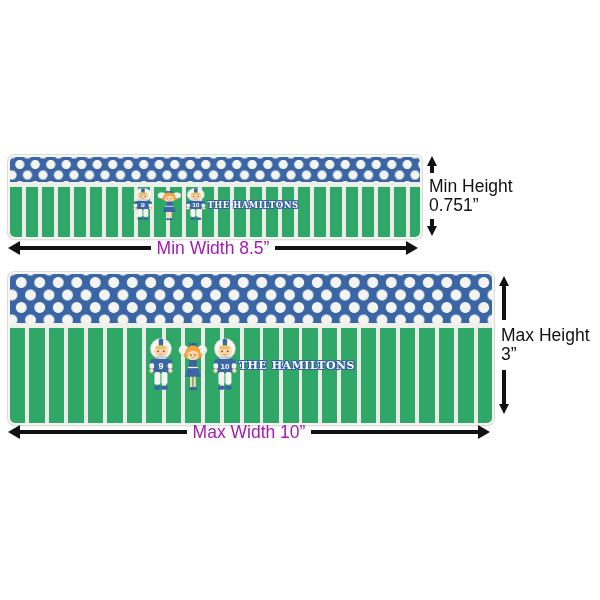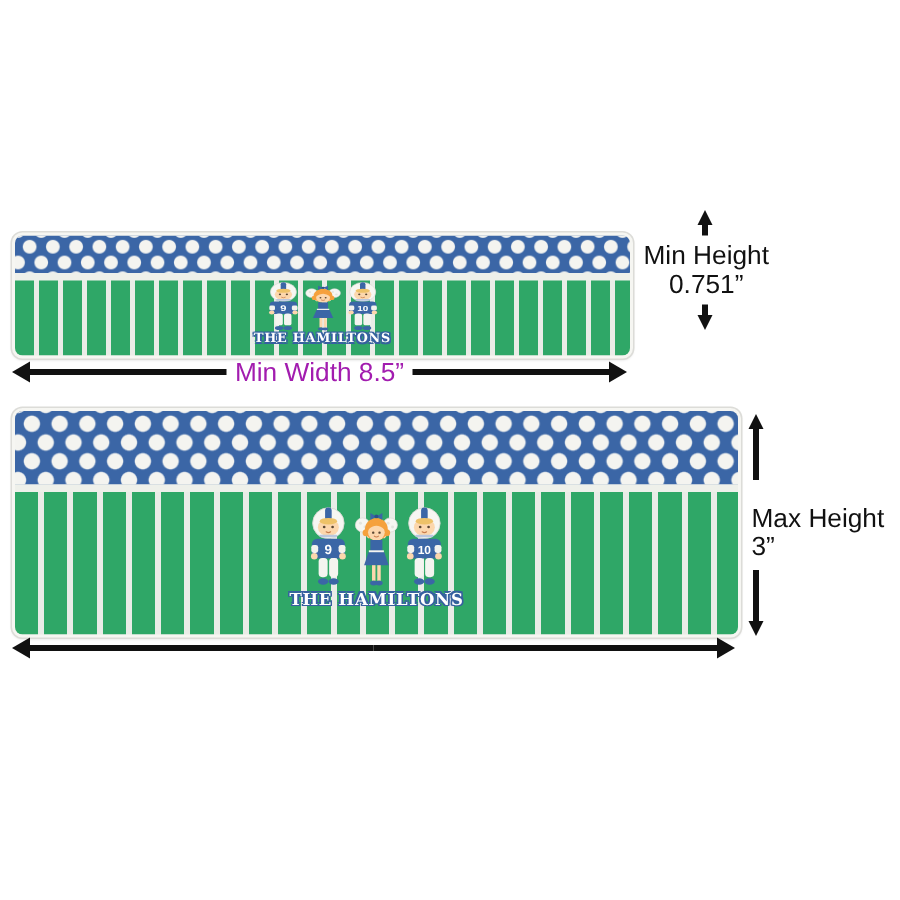--- a/index.html
+++ b/index.html
@@ -41,21 +41,21 @@
   #min-banner .stripe-field{
     background:repeating-linear-gradient(90deg,
       #2fa767 0px, #2fa767 12.5px, #e9ece7 12.5px, #e9ece7 16px);
   }
   #max-banner .stripe-field{
     background:repeating-linear-gradient(90deg,
       #2fa767 0px, #2fa767 15.5px, #e9ece7 15.5px, #e9ece7 19.5px);
   }
   .chars-block{
     position:absolute;left:50%;transform:translateX(-50%);
-    display:flex;flex-direction:column;align-items:center;
+    display:flex;flex-direction:row;align-items:center;
   }
   #min-banner .chars-block{top:1px;}
   #max-banner .chars-block{top:10px;}
   .team-name{
     color:#ffffff;font-family:"DejaVu Serif",serif;font-weight:bold;
     letter-spacing:.5px;white-space:nowrap;text-align:center;
     text-shadow:
       -1px 0 0 #3760a0, 1px 0 0 #3760a0, 0 -1px 0 #3760a0, 0 1px 0 #3760a0,
       -1px -1px 0 #3760a0, 1px 1px 0 #3760a0, -1px 1px 0 #3760a0, 1px -1px 0 #3760a0;
   }
@@ -67,32 +67,32 @@
   }
   #min-width-arrow{left:8px;top:240px;width:410px;}
   #max-width-arrow{left:8px;top:424px;width:482px;}
   .h-line{flex:1;height:4px;background:#111;}
   .ah-left{width:0;height:0;border-top:7px solid transparent;border-bottom:7px solid transparent;border-right:12px solid #111;}
   .ah-right{width:0;height:0;border-top:7px solid transparent;border-bottom:7px solid transparent;border-left:12px solid #111;}
   .dim-label{
     font-size:17.5px;line-height:16px;color:#a21caf;padding:0 6px;white-space:nowrap;
   }
   .v-ann{position:absolute;display:flex;flex-direction:column;align-items:flex-start;}
-  #min-height-ann{left:426px;top:140px;align-items:center;}
+  #min-height-ann{left:426px;top:156px;}
   #max-height-ann{left:498px;top:276px;}
   .v-arrow{display:flex;flex-direction:column;align-items:center;margin-left:1px;}
   .ah-up{width:0;height:0;border-left:5.5px solid transparent;border-right:5.5px solid transparent;border-bottom:10px solid #111;}
   .ah-down{width:0;height:0;border-left:5.5px solid transparent;border-right:5.5px solid transparent;border-top:10px solid #111;}
   .v-line{width:4px;background:#111;}
   #min-height-ann .v-line{height:7px;}
   #max-height-ann .v-line{height:34px;}
   .v-label{font-size:17.5px;line-height:19px;color:#111;margin-left:3px;white-space:nowrap;}
   #min-height-ann .v-label-top{margin-top:4px;}
   #min-height-ann .v-arrow-down{margin-top:4px;}
-  #max-height-ann .v-label-top{margin-top:16px;}
+  #max-height-ann .v-label-top{margin-top:6px;}
   #max-height-ann .v-arrow-down{margin-top:6px;}
 </style>
 </head>
 <body>
 
 <svg width="0" height="0" style="position:absolute">
   <defs>
     <g id="football-player">
       <circle cx="14" cy="11" r="10.5" fill="#f6f6f2" stroke="#d8d8d2" stroke-width="0.6"></circle>
       <rect x="11.8" y="0.4" width="4.4" height="8.5" rx="2" fill="#3b66a6"></rect>
@@ -195,20 +195,21 @@
     <div class="ah-left"></div>
     <div class="h-line"></div>
     <div class="dim-label">Min Width 8.5”</div>
     <div class="h-line"></div>
     <div class="ah-right"></div>
   </div>
 
   <div class="h-arrow" id="max-width-arrow">
     <div class="ah-left"></div>
     <div class="h-line"></div>
+    <div class="dim-label">Max Width 10”</div>
     <div class="h-line"></div>
     <div class="ah-right"></div>
   </div>
 
   <div class="v-ann" id="min-height-ann">
     <div class="v-arrow">
       <div class="ah-up"></div>
         <div class="v-line"></div>
     </div>
     <div class="v-label v-label-top">Min Height</div>

